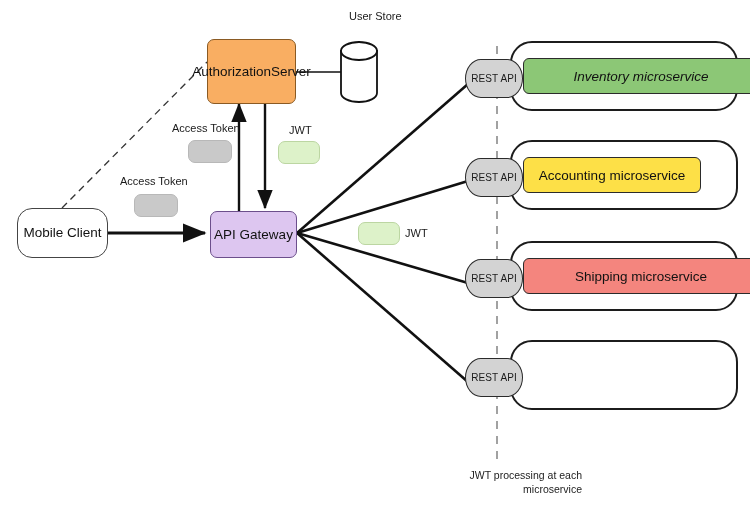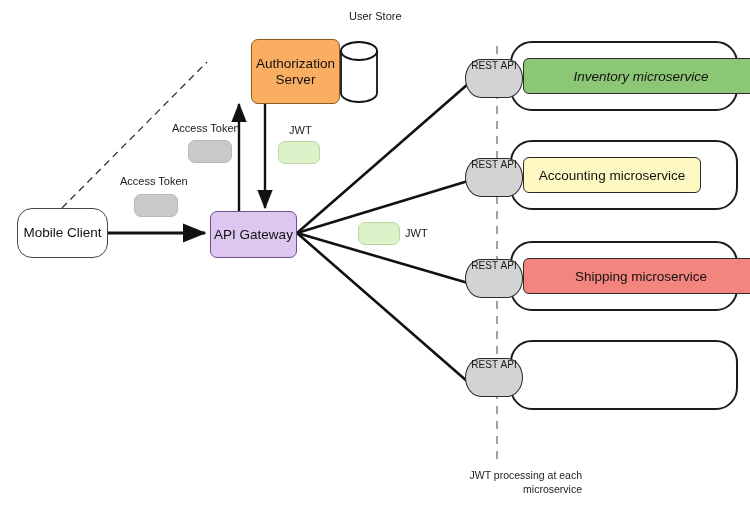--- a/index.html
+++ b/index.html
@@ -83,21 +83,21 @@
     justify-content: center;
     font-size: 13.5px;
     color: #111;
   }
   .rest-hex {
     position: absolute;
     box-sizing: border-box;
     background: #d3d3d3;
     border: 1.6px solid #2b2b2b;
     display: flex;
-    align-items: flex-start;
+    align-items: center;
     justify-content: center;
     font-size: 10px;
     color: #1a1a1a;
     border-radius: 18px / 22px;
     letter-spacing: 0.1px;
   }
   .cyl {
     position: absolute;
   }
   .caption {
@@ -146,21 +146,21 @@
   </svg>
 
   <div class="node plain-box" style="left:17px; top:208px; width:91px; height:50px;">
     <span>Mobile Client</span>
   </div>
 
   <div class="node gateway-box" style="left:210px; top:211px; width:87px; height:47px;">
     <span>API Gateway</span>
   </div>
 
-  <div class="node auth-box" style="left:207px; top:39px; width:89px; height:65px; flex-direction:column;margin-left:44px;">
+  <div class="node auth-box" style="left:207px; top:39px; width:89px; height:65px; ">
     <span>Authorization</span>
     <span>Server</span>
   </div>
 
   <div class="store-label" style="left:333px; top:10px;margin-left:16px;">User Store</div>
   <svg class="cyl" style="left:338px; top:40px;" width="42" height="64" viewBox="0 0 42 64">
     <path d="M3,11 L3,53 A18,9 0 0 0 39,53 L39,11 Z" fill="#ffffff" stroke="#111" stroke-width="1.8"></path>
     <ellipse cx="21" cy="11" rx="18" ry="9" fill="#ffffff" stroke="#111" stroke-width="1.8"></ellipse>
   </svg>
 
@@ -178,21 +178,21 @@
 
   <div class="svc-shell" style="left:510px; top:41px; width:228px; height:70px;"></div>
   <div class="svc-inner" style="left:523px; top:58px; width:236px; height:36px; background:#8cc776;font-style:italic;">
     <span>Inventory microservice</span>
   </div>
   <div class="rest-hex" style="left:465px; top:59px; width:58px; height:39px;">
     <span>REST API</span>
   </div>
 
   <div class="svc-shell" style="left:510px; top:140px; width:228px; height:70px;"></div>
-  <div class="svc-inner" style="left:523px; top:157px; width:178px; height:36px; background:#fef9c3;">
+  <div class="svc-inner" style="left:523px; top:157px; width:178px; height:36px; background:#fde047;">
     <span>Accounting microservice</span>
   </div>
   <div class="rest-hex" style="left:465px; top:158px; width:58px; height:39px;">
     <span>REST API</span>
   </div>
 
   <div class="svc-shell" style="left:510px; top:241px; width:228px; height:70px;"></div>
   <div class="svc-inner" style="left:523px; top:258px; width:236px; height:36px; background:#f4857e;">
     <span>Shipping microservice</span>
   </div>

